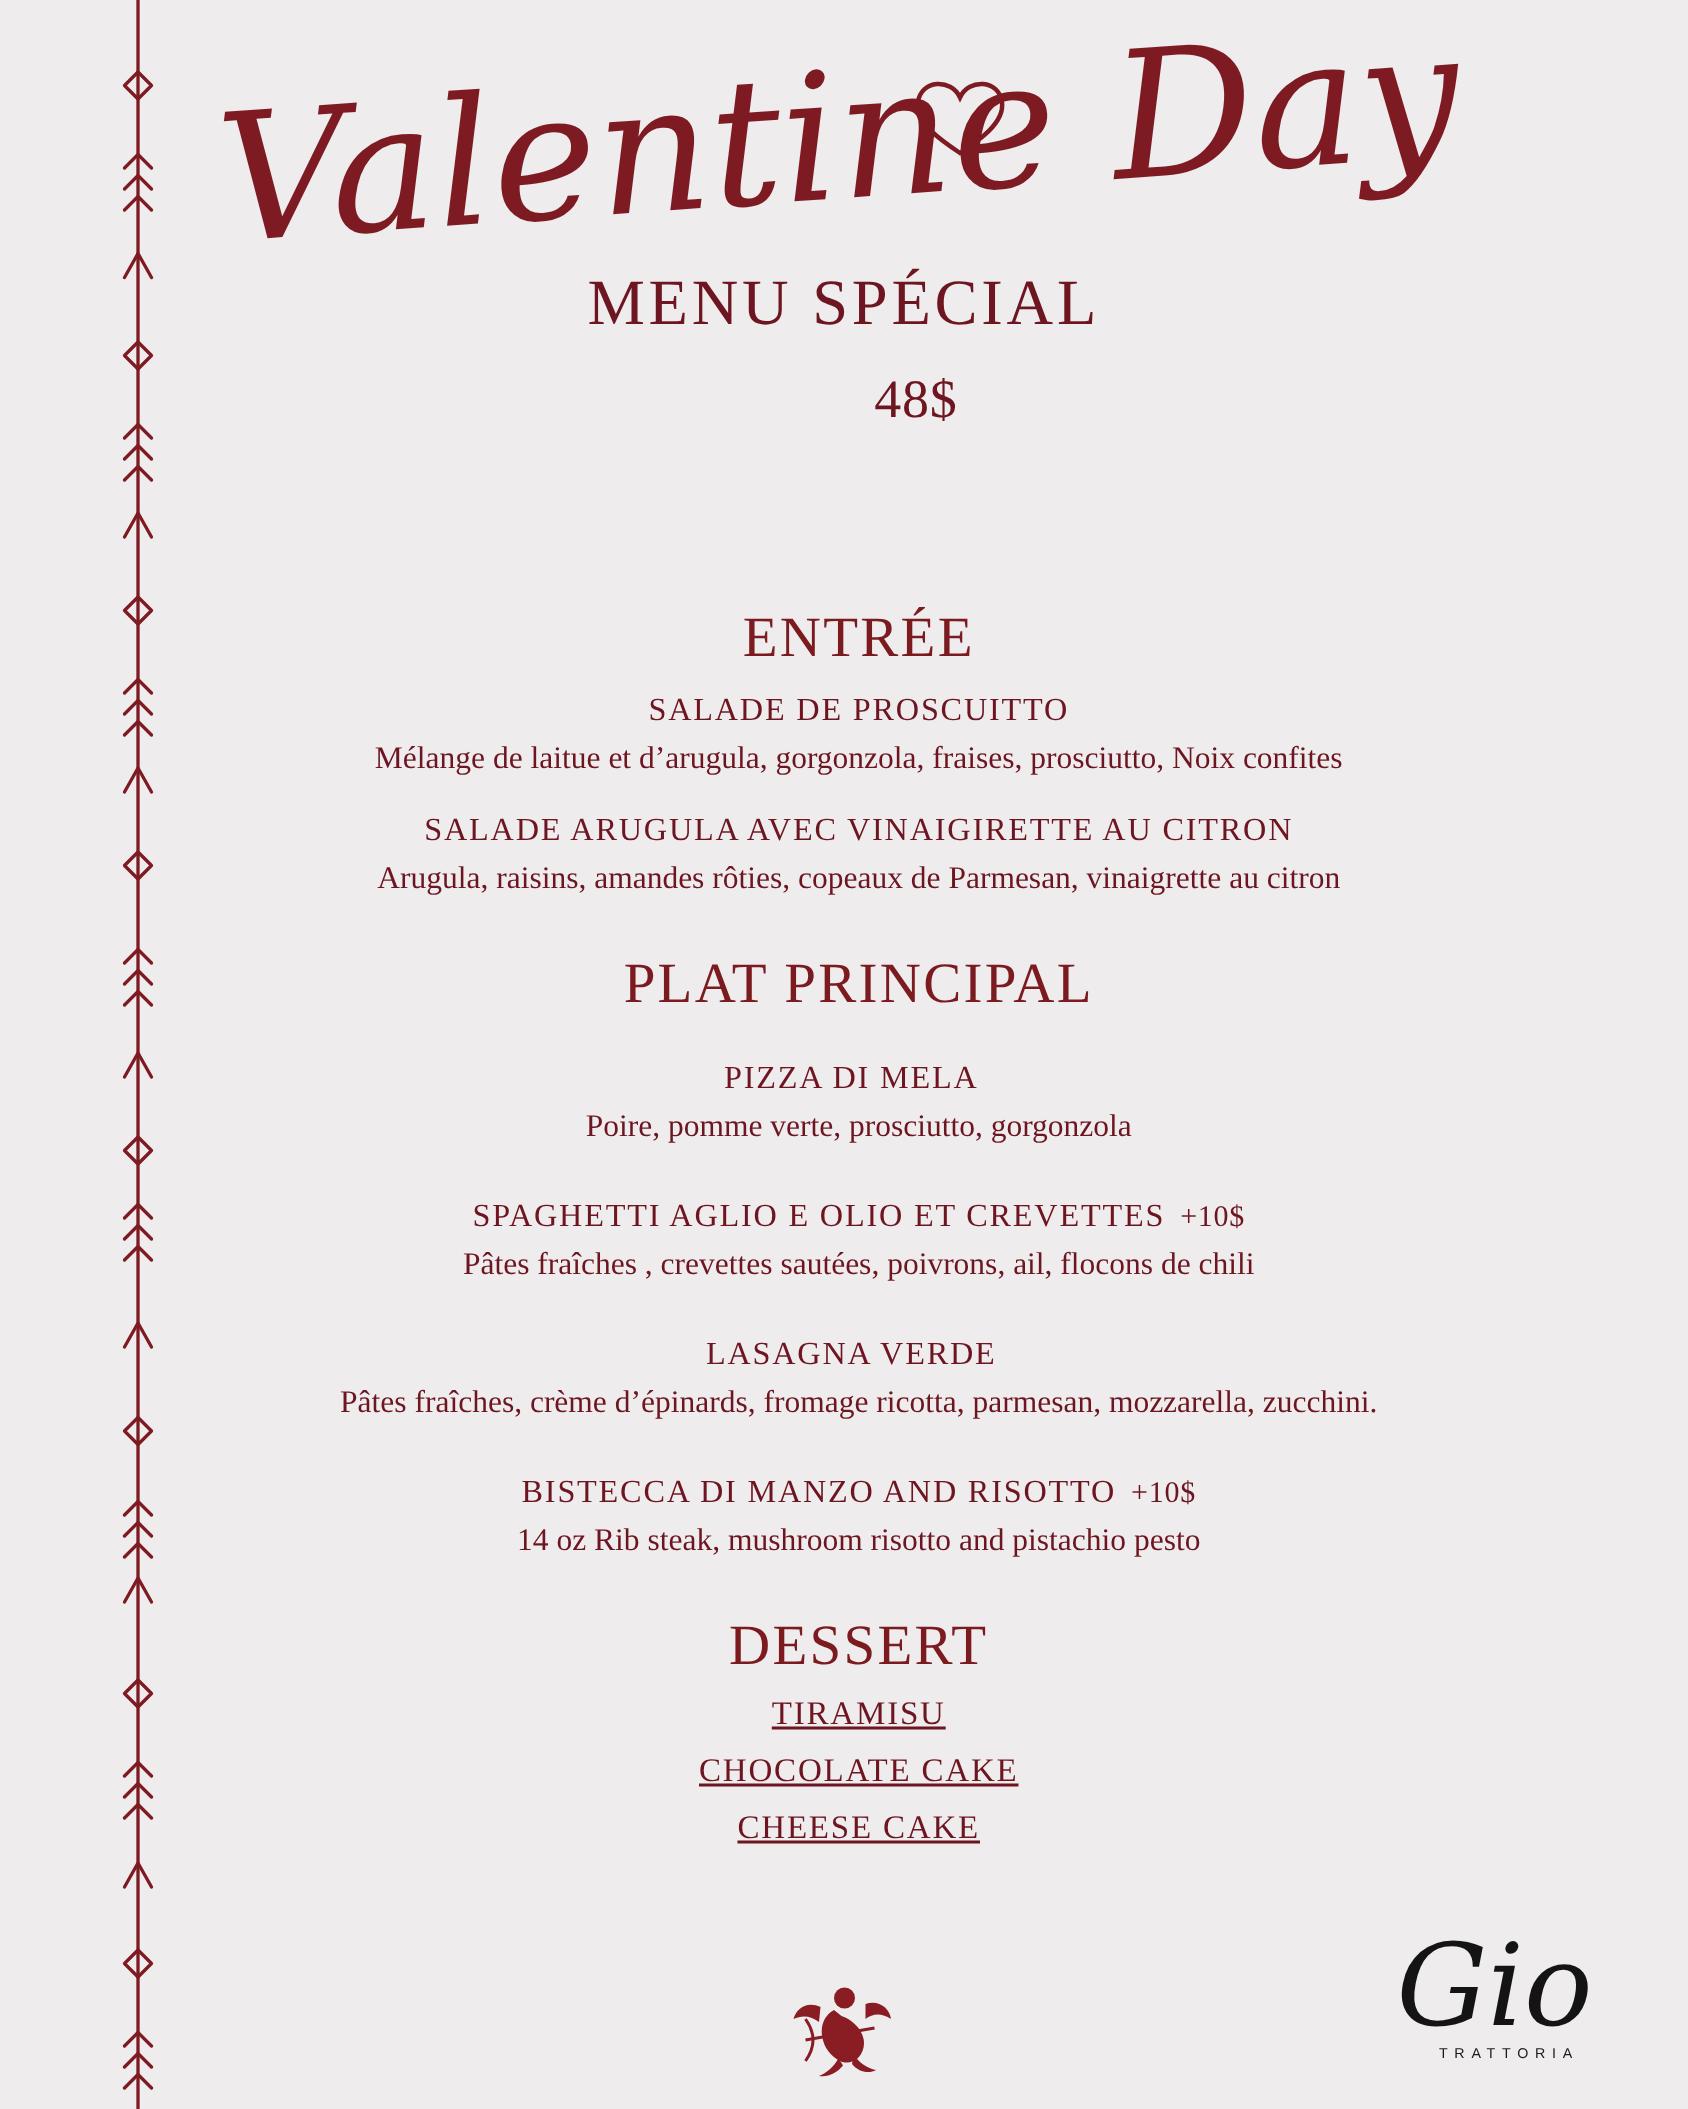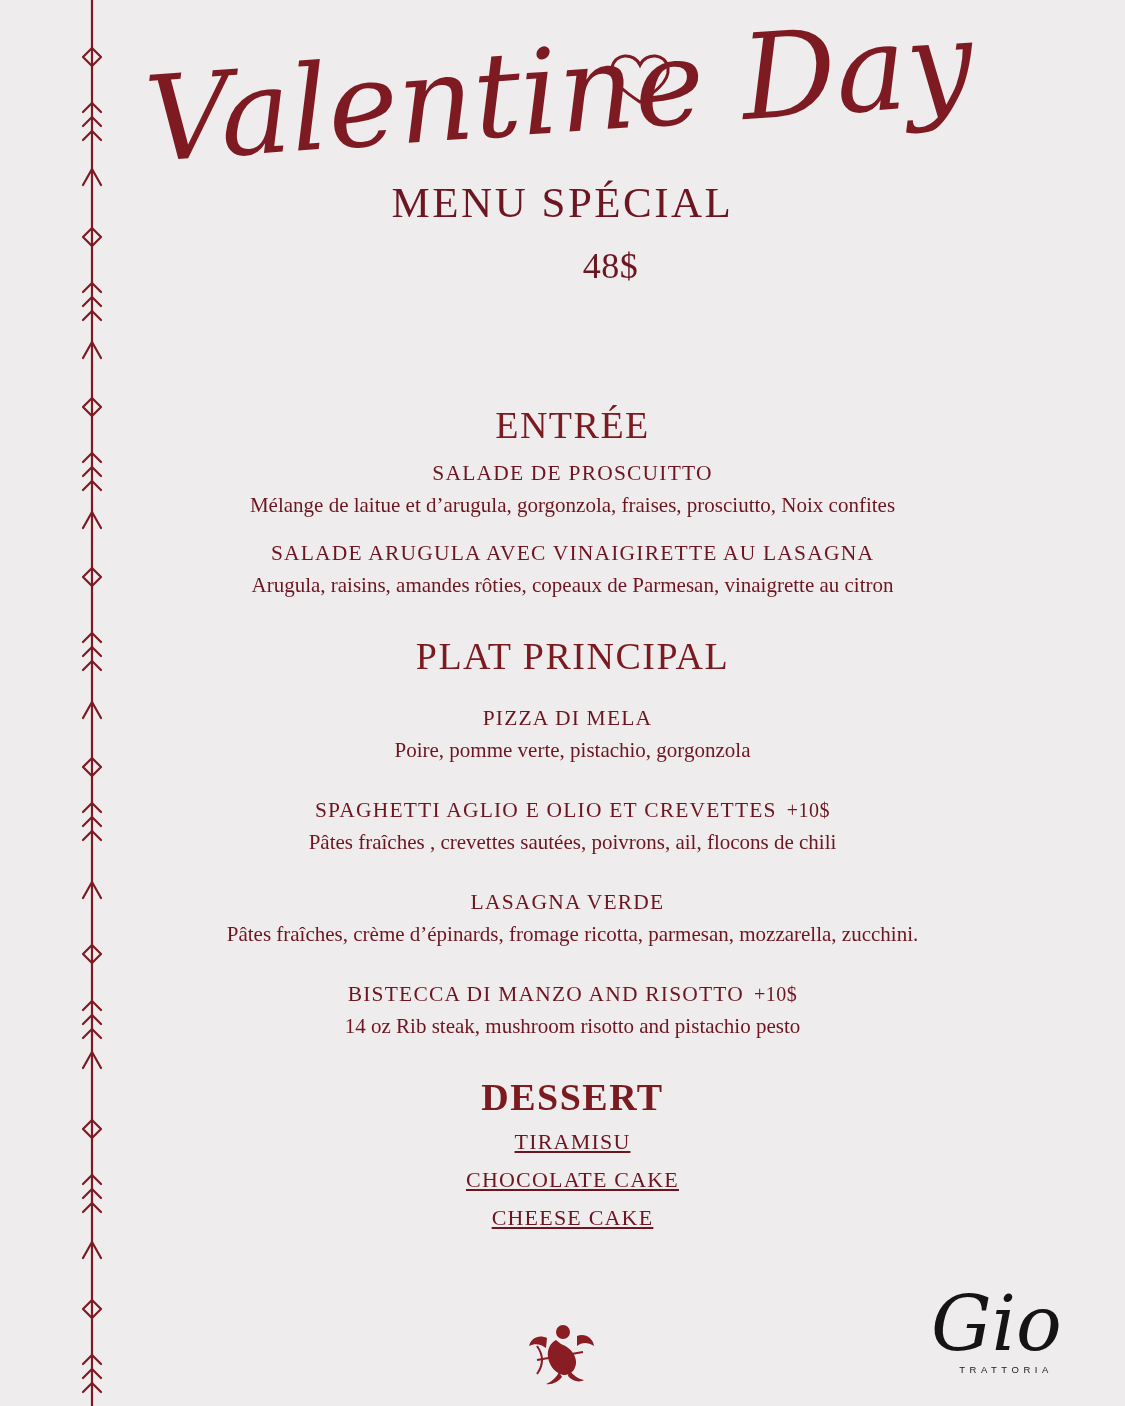--- a/index.html
+++ b/index.html
@@ -110,21 +110,21 @@
   }
 
   .entree-wrap { margin-bottom: 34px; margin-top: 28px; }
   .entree-wrap .section-title { margin-bottom: 14px; }
   .entree-wrap .dish:first-of-type { margin-bottom: 26px; }
 
   .plat-wrap { margin-top: 6px; margin-bottom: 30px; }
   .plat-wrap .section-title { margin-bottom: 28px; }
   .plat-wrap .dish { margin-bottom: 34px; }
 
-  .dessert-wrap .section-title { margin-bottom: 10px; font-weight: bold; }
+  .dessert-wrap .section-title { margin-bottom: 10px; }
   .dessert-item {
     font-size: 22px;
     letter-spacing: 1.2px;
     margin-bottom: 12px;
     color: #6d1520;
     text-decoration: underline;
   }
 
   
   .cupid {
@@ -213,33 +213,33 @@
 
     <div class="section entree-wrap">
       <div class="section-title">ENTRÉE</div>
 
       <div class="dish">
         <div class="dish-name">SALADE DE PROSCUITTO</div>
         <div class="dish-desc">Mélange de laitue et d’arugula, gorgonzola, fraises, prosciutto, Noix confites</div>
       </div>
 
       <div class="dish">
-        <div class="dish-name">SALADE ARUGULA AVEC VINAIGIRETTE AU LASAGNA</div>
+        <div class="dish-name">SALADE ARUGULA AVEC VINAIGIRETTE AU CITRON</div>
         <div class="dish-desc">Arugula, raisins, amandes rôties, copeaux de Parmesan, vinaigrette au citron</div>
       </div>
     </div>
 
     <div class="section plat-wrap">
       <div class="section-title">PLAT PRINCIPAL</div>
 
       <div class="dish">
         <div class="dish-name">
           <span>PIZZA DI MELA</span><span class="dish-supp"></span>
         </div>
-        <div class="dish-desc">Poire, pomme verte, pistachio, gorgonzola</div>
+        <div class="dish-desc">Poire, pomme verte, prosciutto, gorgonzola</div>
       </div>
 
       <div class="dish">
         <div class="dish-name">
           <span>SPAGHETTI AGLIO E OLIO ET CREVETTES</span><span class="dish-supp">+10$</span>
         </div>
         <div class="dish-desc">Pâtes fraîches , crevettes sautées, poivrons, ail, flocons de chili</div>
       </div>
 
       <div class="dish">

